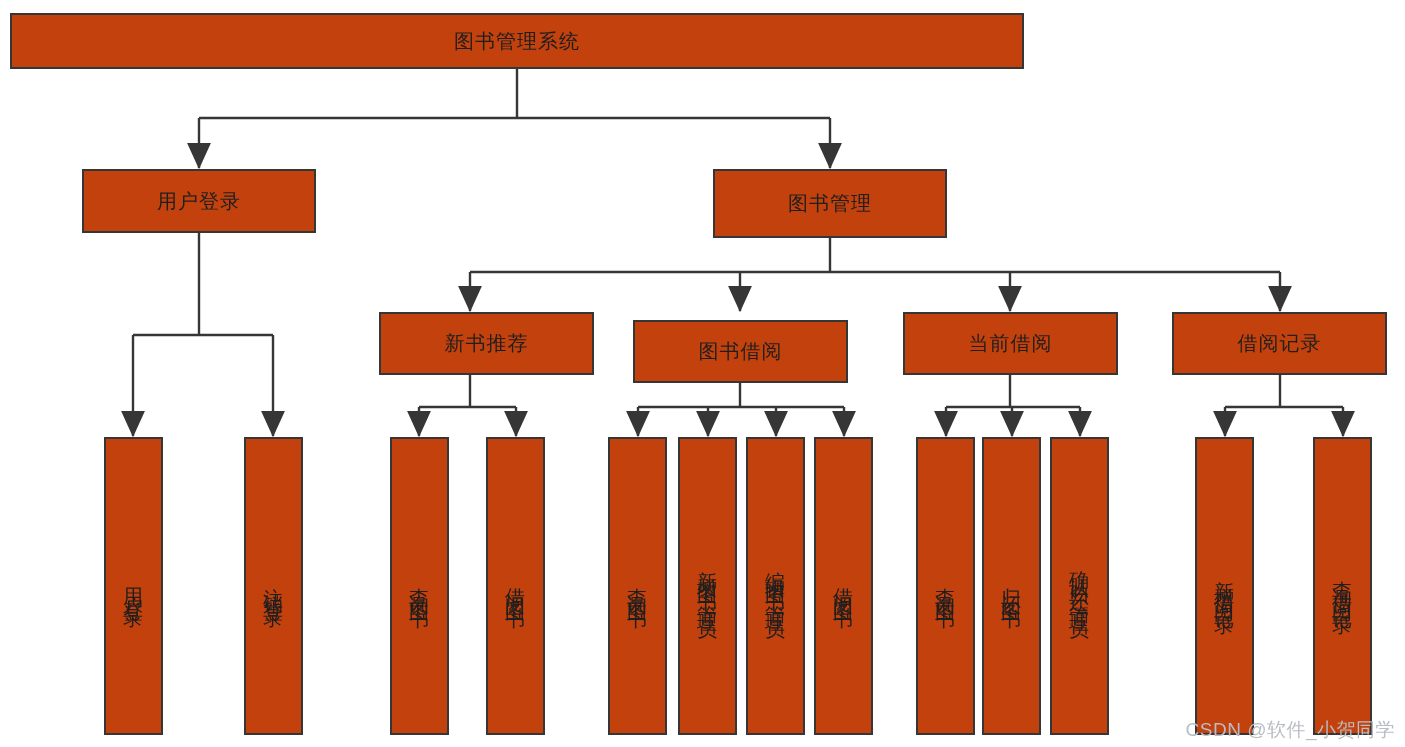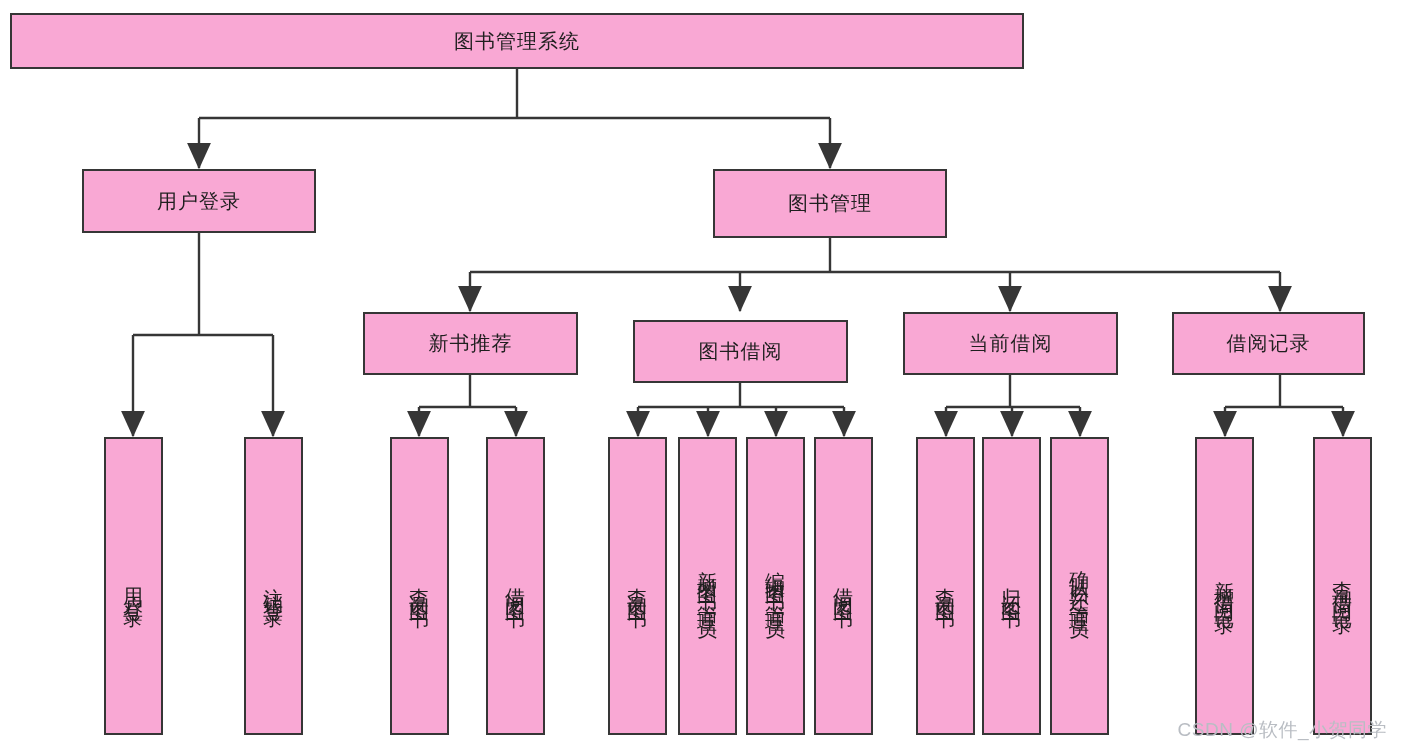--- a/index.html
+++ b/index.html
@@ -17,39 +17,39 @@
     width: 1405px; height: 747px;
   }
   .ln {
     stroke: #363636;
     stroke-width: 2.4;
     fill: none;
   }
   .box {
     position: absolute;
     box-sizing: border-box;
-    background: #f9a8d4;
+    background: #c2410c;
     border: 2.5px solid #363636;
     color: #1f1f1f;
     display: flex;
     align-items: center;
     justify-content: center;
     text-align: center;
   }
   .hbox { font-size: 20px; letter-spacing: 1px; }
   .vbox {
     writing-mode: vertical-rl;
     font-size: 20px;
     letter-spacing: 7px;
     line-height: 1;
   }
   .watermark {
     position: absolute;
     top: 717px;
-    right: 18px;
+    right: 10px;
     font-size: 19px;
     color: #b9bdc3;
     white-space: nowrap;
     letter-spacing: 0.5px;
   }
 </style>
 </head>
 <body>
 
 <div class="canvas">
@@ -100,24 +100,24 @@
     <path class="ln" d="M1225 407 H1343"></path>
     <path class="ln" d="M1225 407 V436" marker-end="url(#arrow)"></path>
     <path class="ln" d="M1343 407 V436" marker-end="url(#arrow)"></path>
   </svg>
 
   <div class="box hbox" style="left:10px;top:13px;width:1014px;height:56px">图书管理系统</div>
 
   <div class="box hbox" style="left:82px;top:169px;width:234px;height:64px">用户登录</div>
   <div class="box hbox" style="left:713px;top:169px;width:234px;height:69px">图书管理</div>
 
-  <div class="box hbox" style="left:363px;top:312px;width:215px;height:63px">新书推荐</div>
+  <div class="box hbox" style="left:379px;top:312px;width:215px;height:63px">新书推荐</div>
   <div class="box hbox" style="left:633px;top:320px;width:215px;height:63px">图书借阅</div>
   <div class="box hbox" style="left:903px;top:312px;width:215px;height:63px">当前借阅</div>
-  <div class="box hbox" style="left:1172px;top:312px;width:193px;height:63px">借阅记录</div>
+  <div class="box hbox" style="left:1172px;top:312px;width:215px;height:63px">借阅记录</div>
 
   <div class="box vbox" style="left:104px;top:437px;width:59px;height:298px">用户登录</div>
   <div class="box vbox" style="left:244px;top:437px;width:59px;height:298px">注销登录</div>
 
   <div class="box vbox" style="left:390px;top:437px;width:59px;height:298px">查询图书</div>
   <div class="box vbox" style="left:486px;top:437px;width:59px;height:298px">借阅图书</div>
 
   <div class="box vbox" style="left:608px;top:437px;width:59px;height:298px">查询图书</div>
   <div class="box vbox" style="left:678px;top:437px;width:59px;height:298px">新增图书（管理员）</div>
   <div class="box vbox" style="left:746px;top:437px;width:59px;height:298px">编辑图书（管理员）</div>

